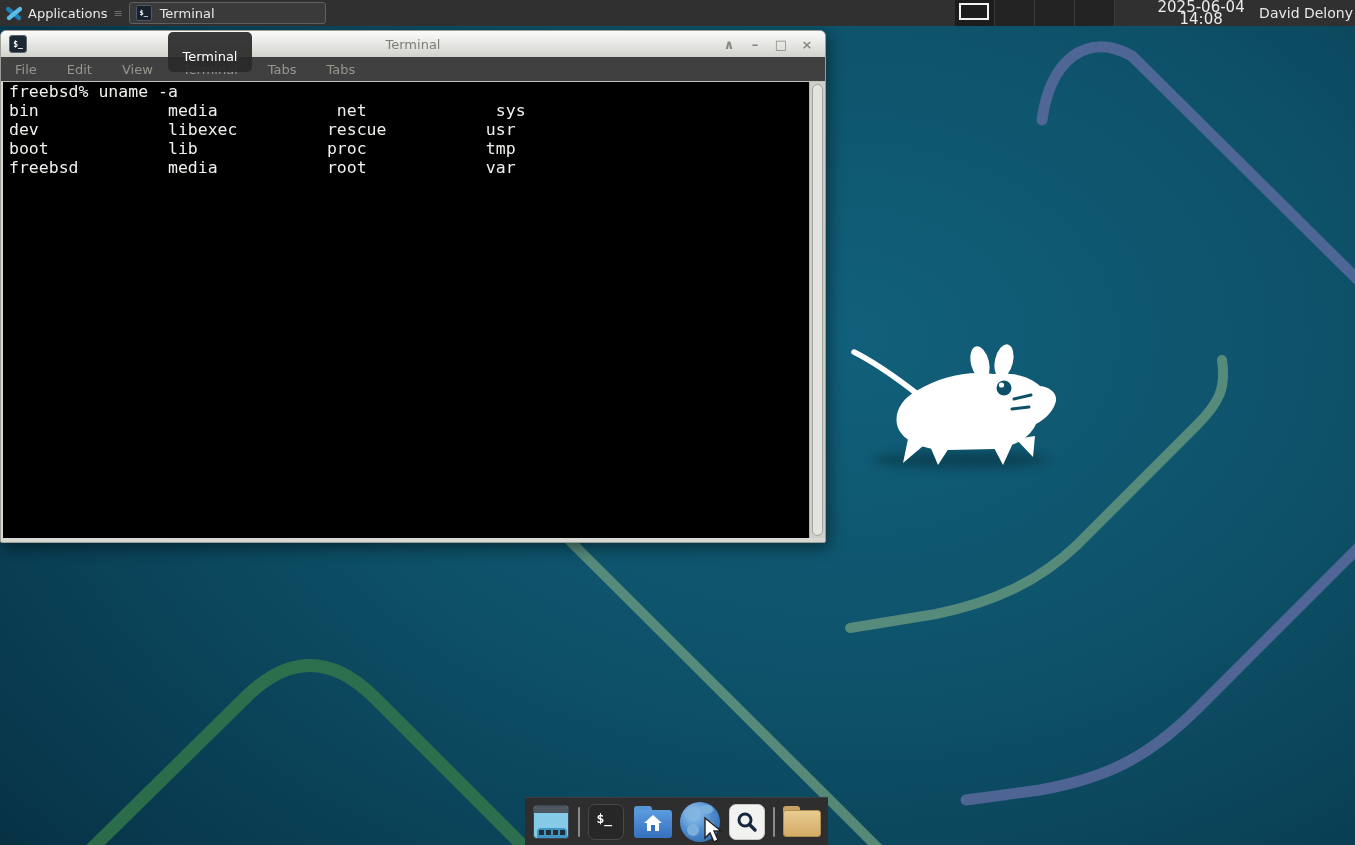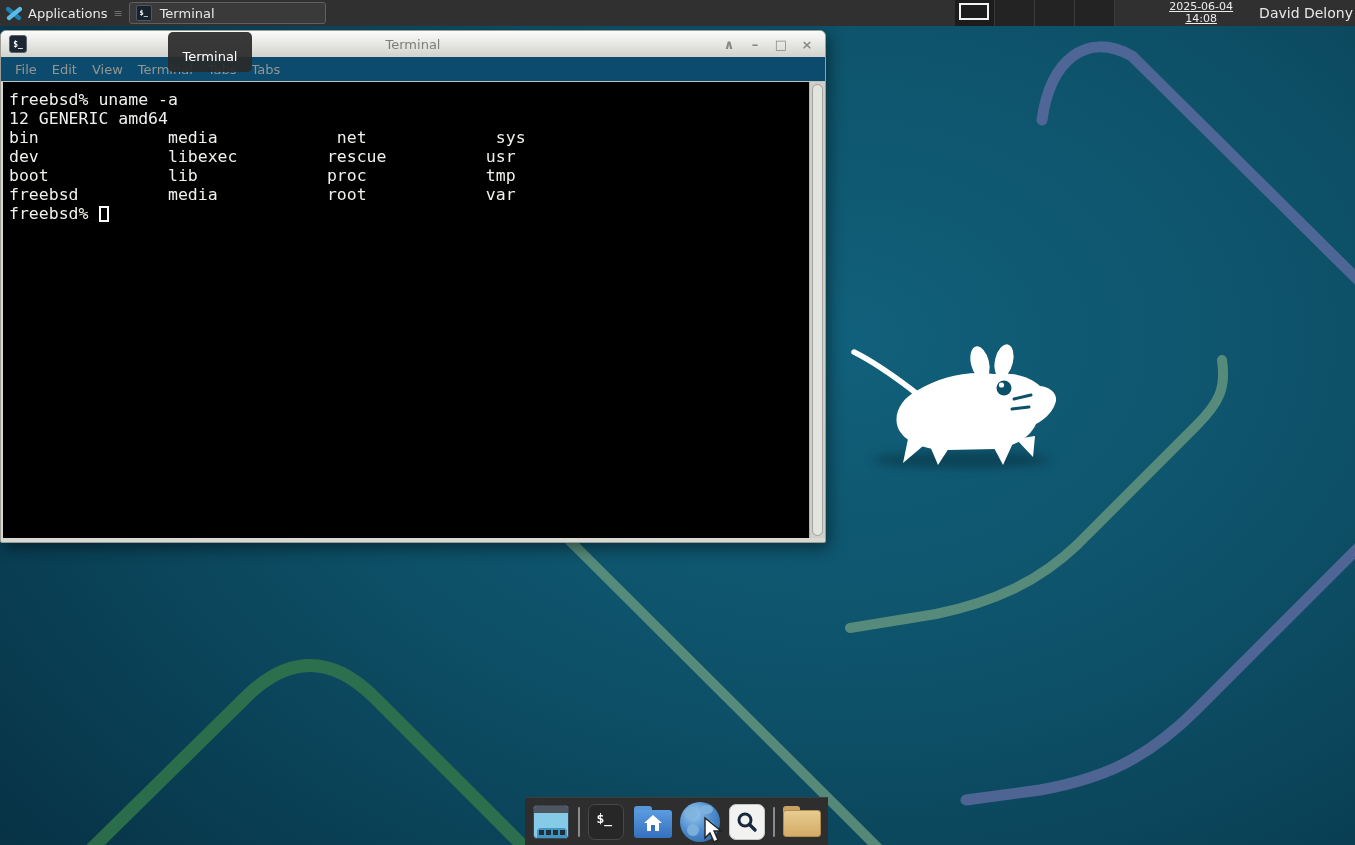--- a/index.html
+++ b/index.html
@@ -23,41 +23,41 @@
   .task-btn { display:flex; align-items:center; gap:8px; width:197px; height:22px; margin-left:4px;
     background:#3a3a3a; border:1px solid #5f5f5f; border-radius:3px; padding:0 6px; }
   .mini-term { width:16px; height:16px; background:#18222c; border:1px solid #4d5866; border-radius:2px;
     color:#fff; font-family:"DejaVu Sans Mono",monospace; font-size:7px; font-weight:bold;
     display:flex; align-items:center; justify-content:center; }
   .panel-spacer { flex:1; }
   .pager { display:flex; height:26px; }
   .pager .cell { width:40px; height:26px; background:#232323; border-right:1px solid #3a3a3a; position:relative; }
   .pager .cell.active { background:#1c1c1c; }
   .pager .cell.active .vp { position:absolute; left:4px; top:3px; width:30px; height:17px; border:2px solid #f2f2f2; }
-  .clock { width:92px; text-align:center; font-size:11px; line-height:12px; color:#ececec; margin-left:40px;text-decoration:underline; }
+  .clock { width:92px; text-align:center; font-size:15px; line-height:12px; color:#ececec; margin-left:40px; }
   .user-name { font-size:14px; margin:0 2px 0 12px; }
   
   .window { position:absolute; left:0; top:30px; width:826px; height:513px; z-index:10;
     background:#d8d8d3; border:1px solid #9d9d97; border-radius:6px 6px 2px 2px;
     box-shadow:3px 5px 16px rgba(0,0,0,.45); }
   .titlebar { position:absolute; left:0; top:0; width:100%; height:26px;
     background:linear-gradient(#fbfbfa, #d2d2cd); border-radius:5px 5px 0 0;
     display:flex; align-items:center; }
   .win-icon { position:absolute; left:8px; top:4px; width:18px; height:18px; background:#1c2733;
     border:1px solid #5a6572; border-radius:3px; color:#fff; font-family:"DejaVu Sans Mono",monospace;
     font-size:8px; font-weight:bold; display:flex; align-items:center; justify-content:center; }
   .win-title { width:100%; text-align:center; color:#7e7e78; font-size:13px; }
   .win-controls { position:absolute; right:10px; top:0; height:26px; display:flex; align-items:center; gap:10px;
     color:#87878: }
   .win-controls span { color:#878782; font-size:13px; font-weight:bold; width:16px; text-align:center; cursor:default; }
-  .menubar { position:absolute; left:0; top:26px; width:100%; height:25px; background:#0c4a6e;
-    border-bottom:1px solid #c2c2bc; display:flex; align-items:center; gap:15px; padding-left:14px; }
+  .menubar { position:absolute; left:0; top:26px; width:100%; height:25px; background:#404040;
+    border-bottom:1px solid #c2c2bc; display:flex; align-items:center; gap:30px; padding-left:14px; }
   .menubar span { color:#96968f; font-size:13px; }
   .termbody { position:absolute; left:2px; top:51px; width:806px; height:456px; background:#000;
-    padding:8px 0 0 6px; font-family:"DejaVu Sans Mono",monospace; font-size:16.5px; line-height:19px; color:#f0f0ec; }
+    padding:0 0 0 6px; font-family:"DejaVu Sans Mono",monospace; font-size:16.5px; line-height:19px; color:#f0f0ec; }
   .tline { white-space:pre; height:19px; }
   .cursor { display:inline-block; width:10px; height:16px; border:2px solid #fff; vertical-align:-3px; margin-left:1px; }
   .scrollbar { position:absolute; left:808px; top:51px; width:16px; height:456px; background:#cfcfca;
     border-left:1px solid #b5b5af; }
   .scroll-thumb { position:absolute; left:2px; top:2px; width:11px; height:452px; background:#e3e3df;
     border:1px solid #a2a29c; border-radius:6px; }
   
   .tooltip { position:absolute; left:168px; top:32px; width:84px; height:40px; z-index:40;
     background:rgba(42,42,42,.93); border-radius:5px; display:flex; align-items:center; justify-content:center;
     color:#fff; font-size:13px; padding-top:8px; }
@@ -163,26 +163,24 @@
   <div class="menubar">
     <span>File</span>
     <span>Edit</span>
     <span>View</span>
     <span>Terminal</span>
     <span>Tabs</span>
     <span>Tabs</span>
   </div>
   <div class="termbody">
     <div class="tline">freebsd% uname -a</div>
-    <div class="tline">12 GENERIC amd64</div>
     <div class="tline">bin             media            net             sys</div>
     <div class="tline">dev             libexec         rescue          usr</div>
     <div class="tline">boot            lib             proc            tmp</div>
     <div class="tline">freebsd         media           root            var</div>
-    <div class="tline"><span>freebsd% </span><span class="cursor"></span></div>
   </div>
   <div class="scrollbar">
     <div class="scroll-thumb"></div>
   </div>
 </div>
 
 <div class="tooltip">
   <span>Terminal</span>
 </div>
 

